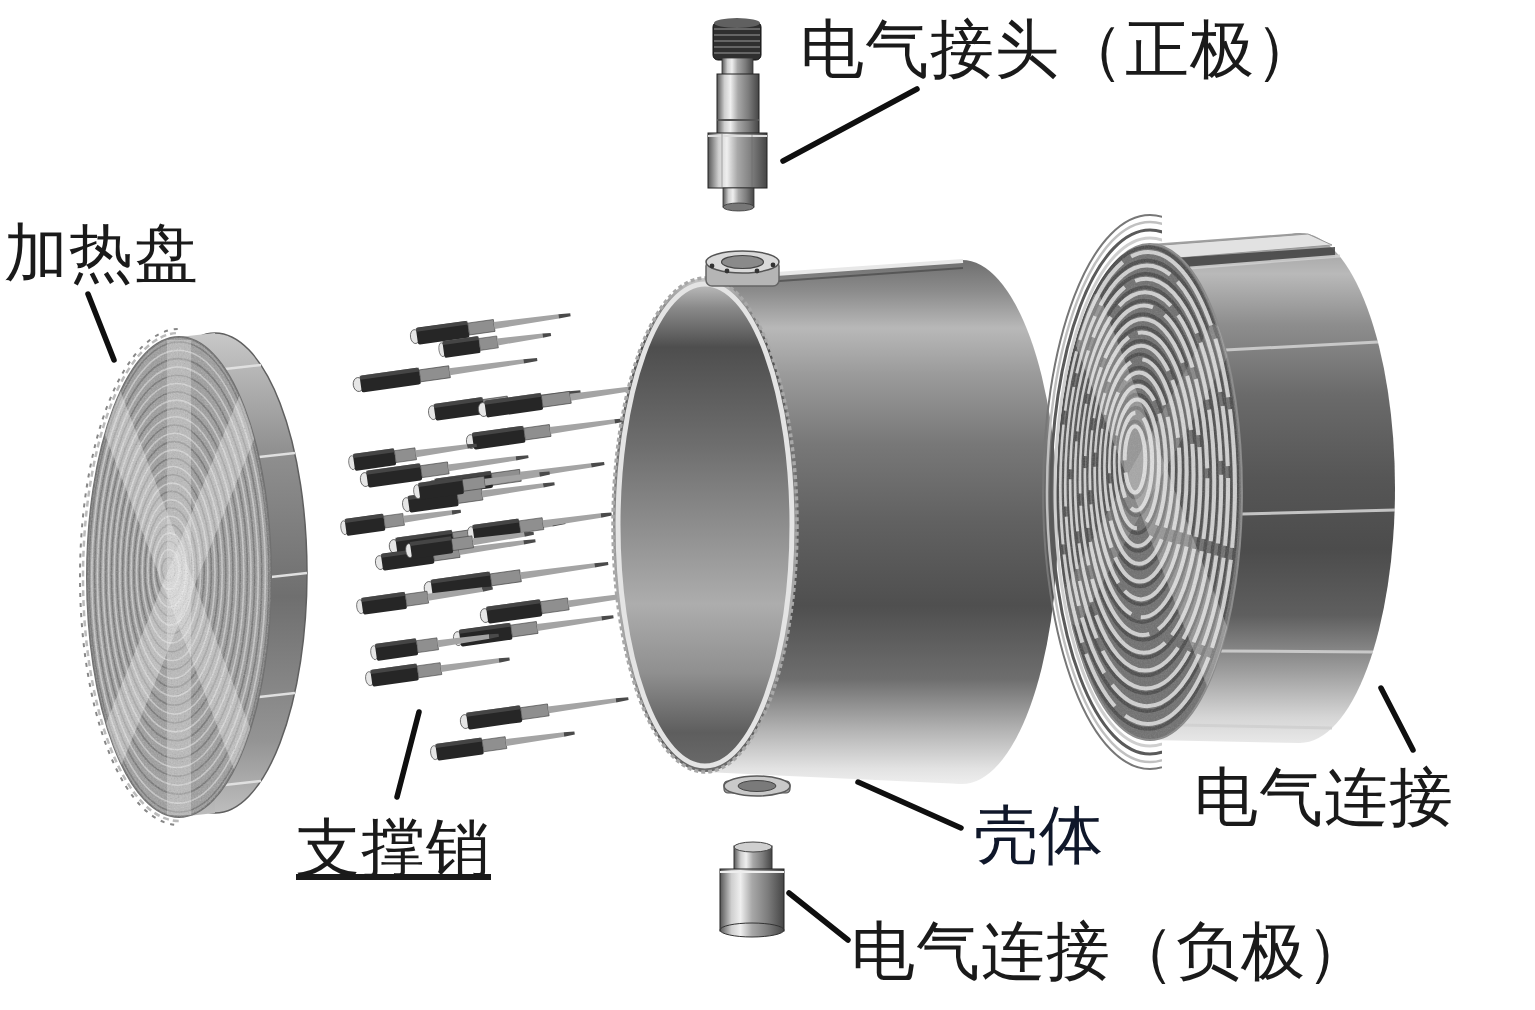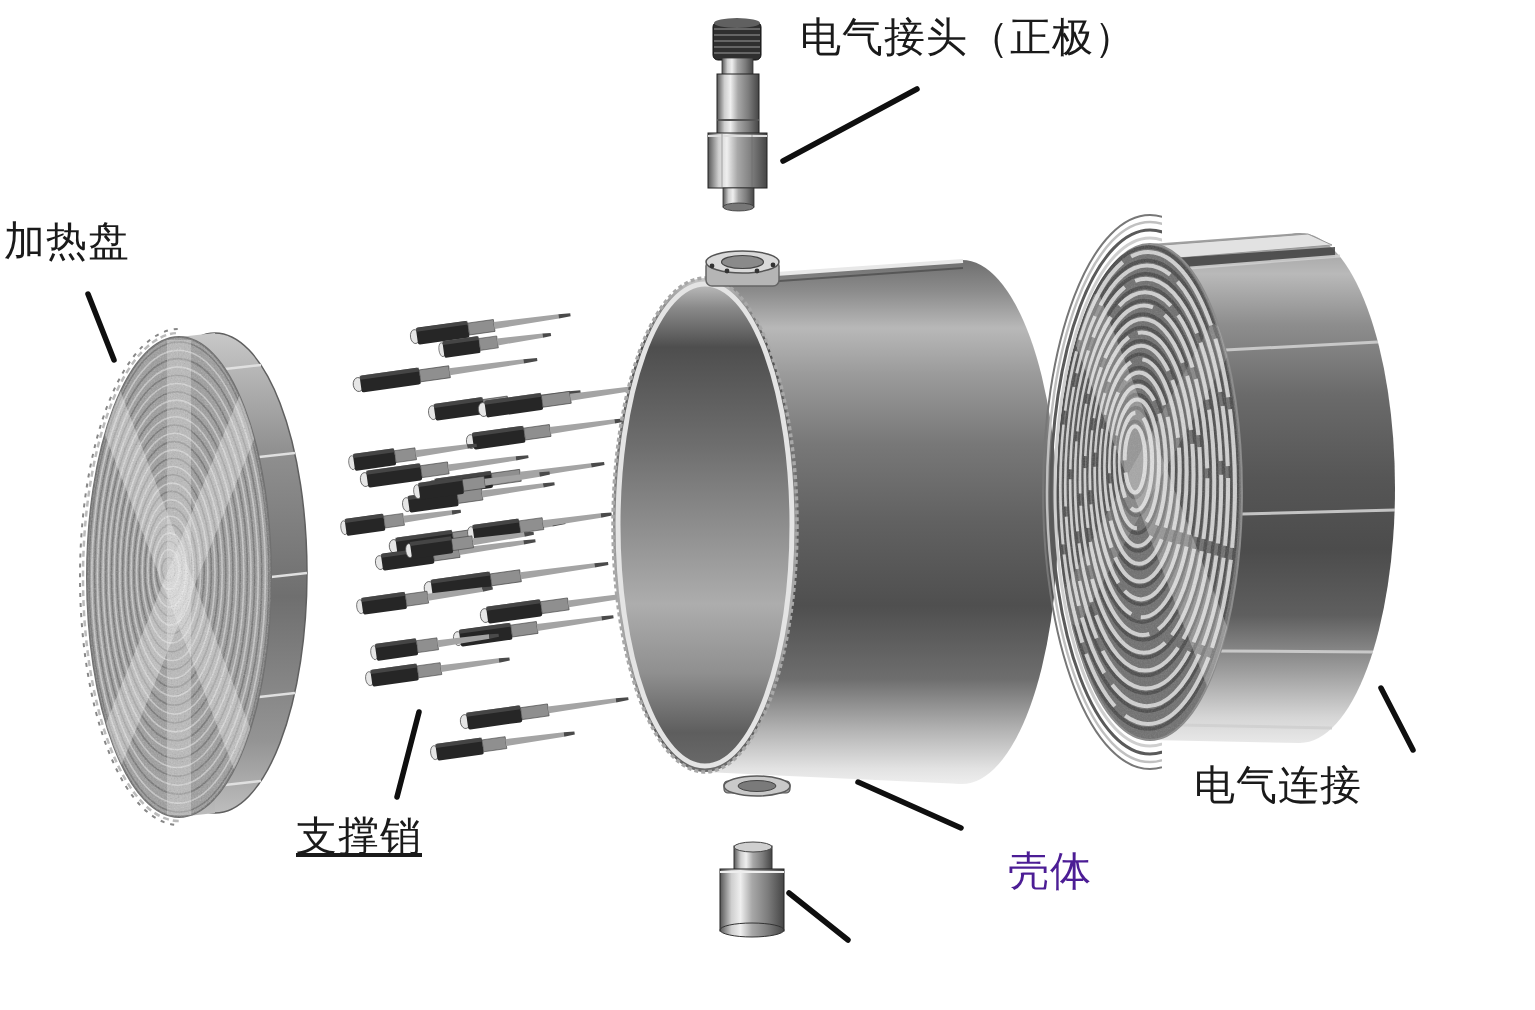--- a/index.html
+++ b/index.html
@@ -6,21 +6,21 @@
   .stage{
     position:relative;
     width:1535px;height:1010px;
     background:#ffffff;
     overflow:hidden;
     font-family:"Liberation Serif","DejaVu Serif",serif;
   }
   .stage svg{position:absolute;left:0;top:0;}
   .lbl{
     position:absolute;
-    font-size:41px;
+    font-size:64px;
     line-height:1.05;
     color:#1a1a1a;
     letter-spacing:1px;
     white-space:nowrap;
     font-family:"Liberation Serif","DejaVu Serif",serif;
   }
 </style>
 </head>
 <body>
 
@@ -480,16 +480,17 @@
     <line x1="419" y1="712" x2="397" y2="797"></line>
     <line x1="858" y1="782" x2="961" y2="828"></line>
     <line x1="1381" y1="688" x2="1413" y2="750"></line>
     <line x1="789" y1="893" x2="848" y2="940"></line>
   </g>
 </svg>
 
 <div class="lbl" style="left: 800px; top: 16px; color: rgb(26, 26, 26);">电气接头（正极）</div>
 <div class="lbl" style="left: 4px; top: 220px; color: rgb(26, 26, 26);">加热盘</div>
 <div class="lbl" style="left: 296px; top: 815px; color: rgb(26, 26, 26); text-decoration: underline;">支撑销</div>
-<div class="lbl" style="left: 1008px; top: 802px; color: #4c1d95; margin-top: 48px;">壳体</div>
+<div class="lbl" style="left: 974px; top: 802px; color: #0f172a;">壳体</div>
 <div class="lbl" style="left: 1194px; top: 764px; color: rgb(26, 26, 26);">电气连接</div>
+<div class="lbl" style="left: 851px; top: 918px; color: rgb(26, 26, 26);">电气连接（负极）</div>
 
 </div>
 
 </body></html>

